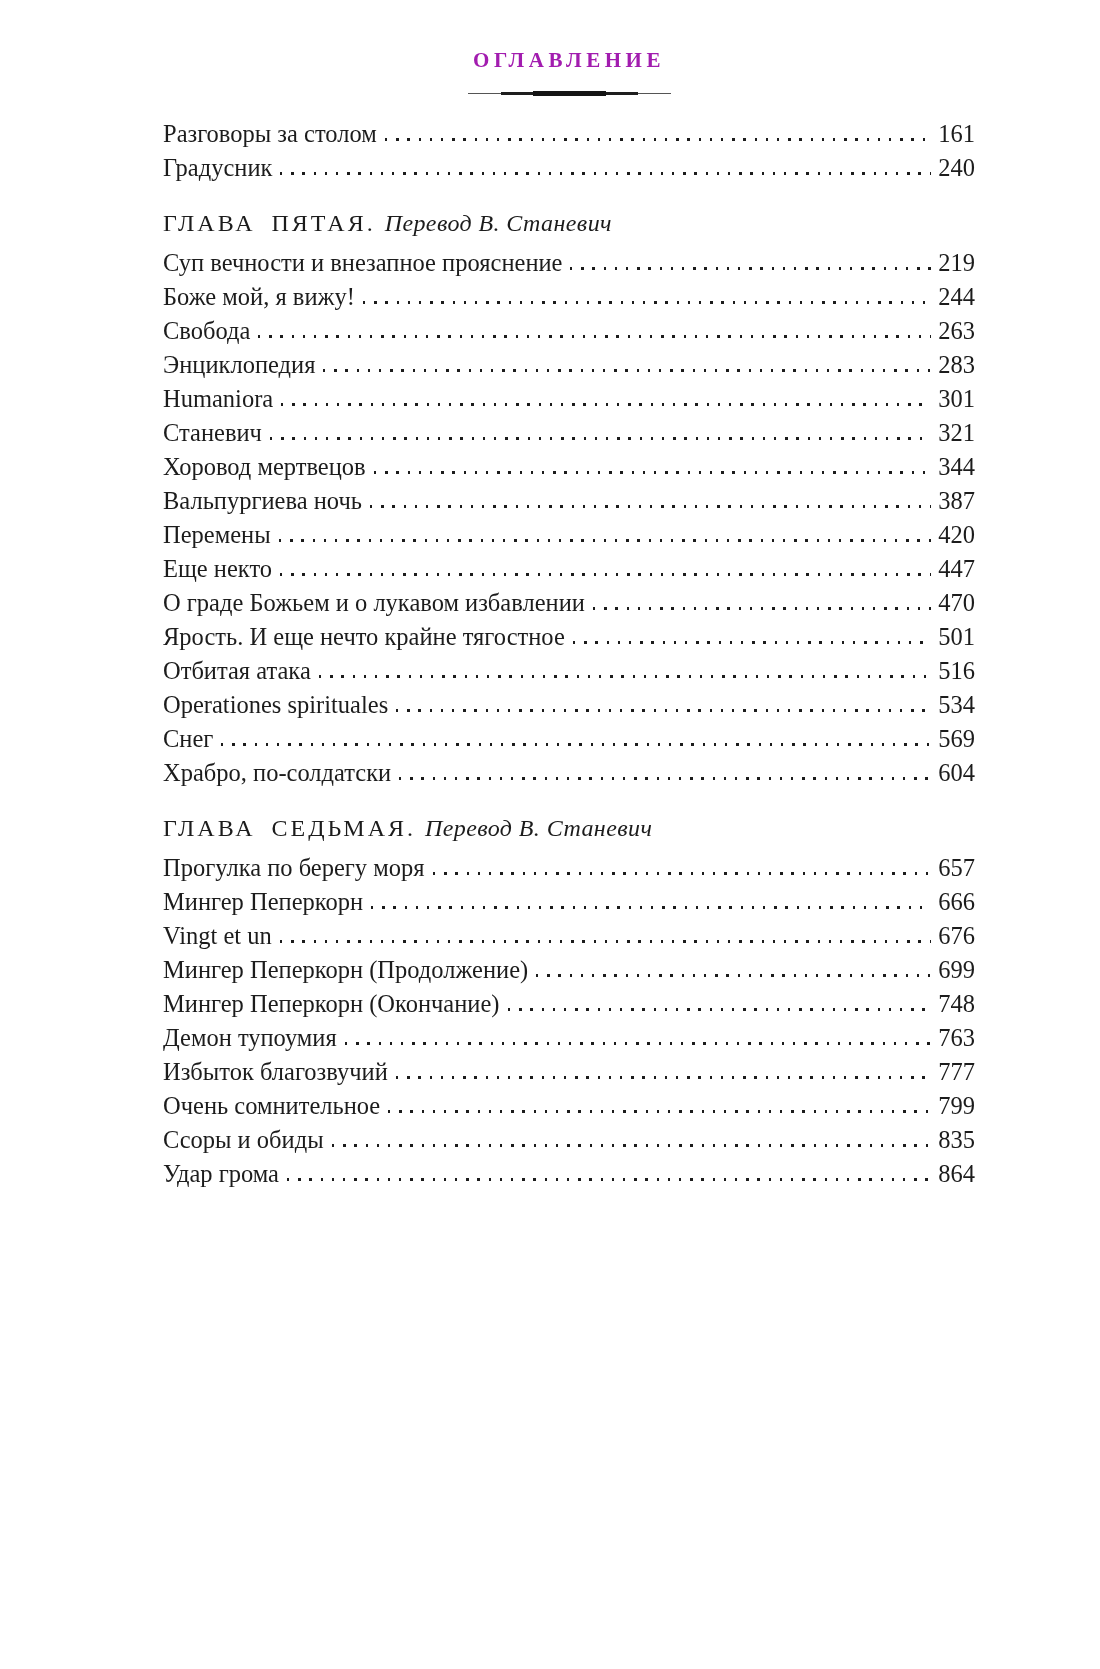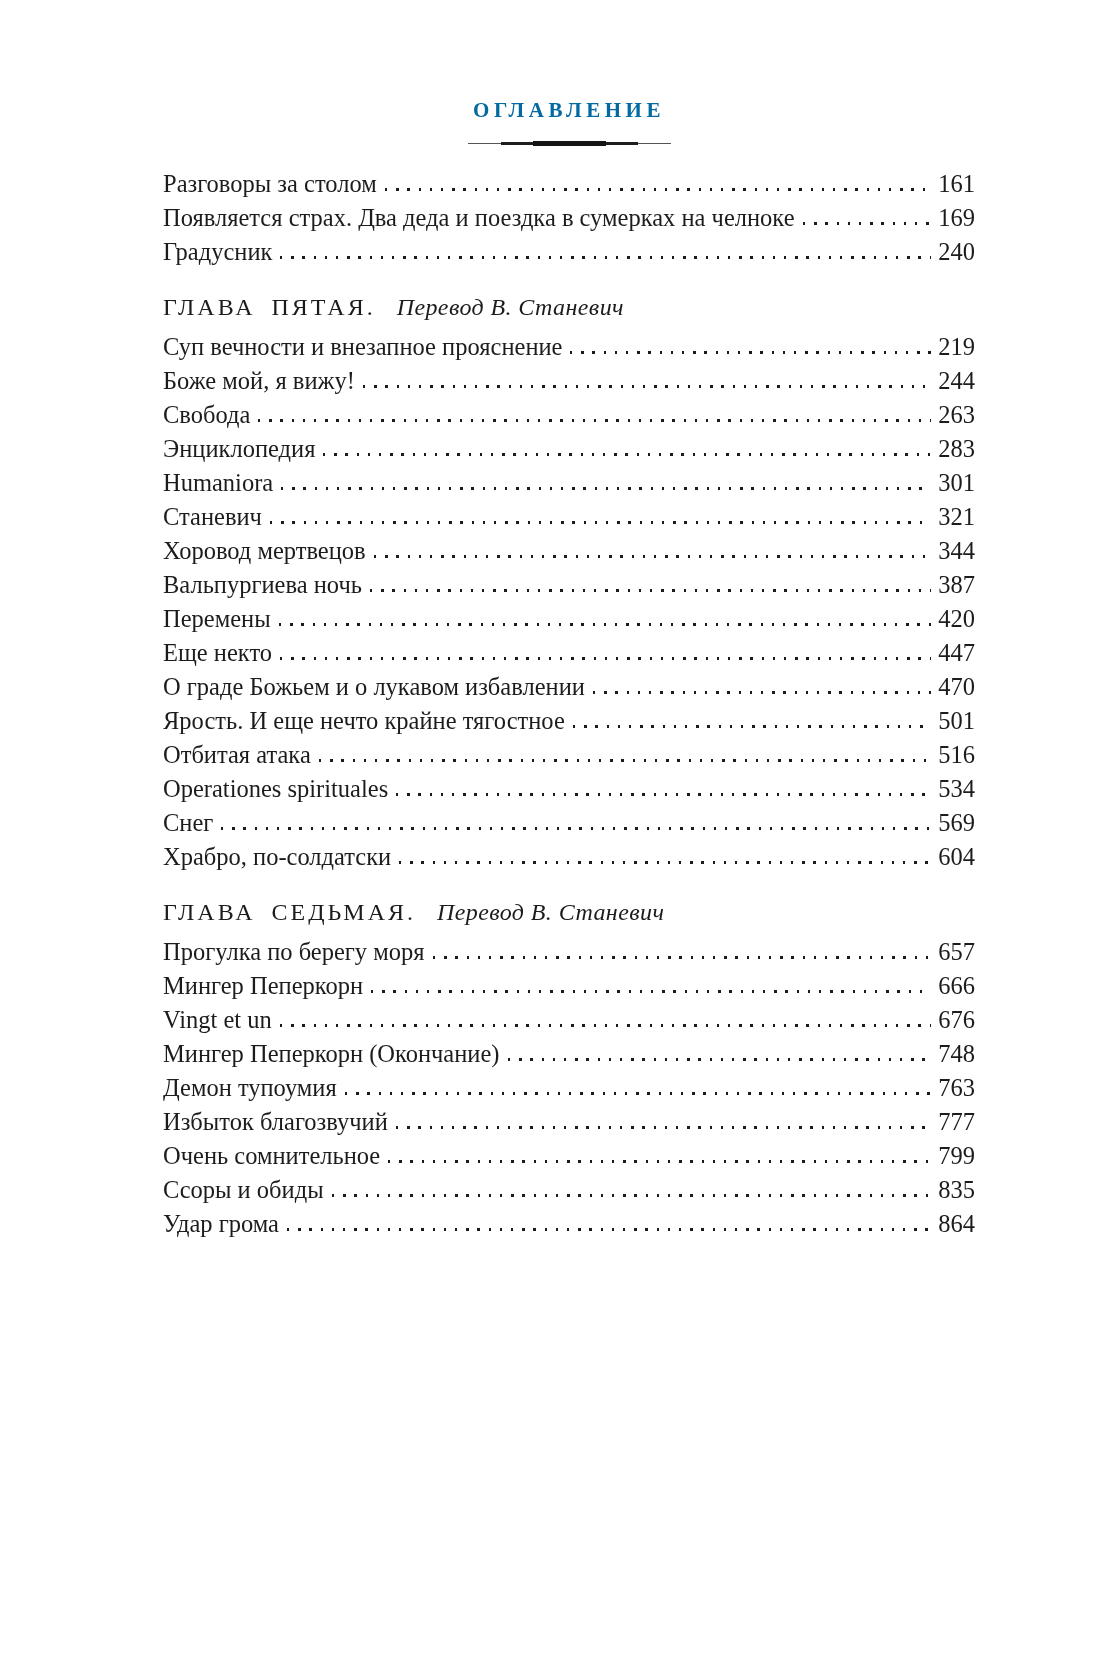--- a/index.html
+++ b/index.html
@@ -13,27 +13,27 @@
     height: 1669px;
     margin: 0 auto;
     background: #ffffff;
     color: #1c1c1c;
     font-family: "Liberation Serif", "DejaVu Serif", serif;
     overflow: hidden;
     box-sizing: border-box;
     padding: 0 125px 0 163px;
   }
   .page-title {
-    margin-top: 97px;
+    margin-top: 47px;
     text-align: center;
     font-size: 21px;
     line-height: 26px;
     font-weight: bold;
     letter-spacing: 4.5px;
-    color: #0369a1;
+    color: #a21caf;
   }
   
   .rule {
     position: relative;
     width: 203px;
     height: 6px;
     margin: 17px auto 0 auto;
   }
   .rule .r-thin {
     position: absolute; top: 2.5px; left: 0; right: 0;
@@ -71,21 +71,20 @@
     white-space: nowrap;
     line-height: 28px;
   }
   .chapter-row {
     display: flex;
     align-items: flex-end;
     height: 34px;
     margin-top: 21px;
     margin-bottom: 6px;
     font-size: 24px;
-    gap: 12px;
   }
   .chapter-name {
     letter-spacing: 3px;
     word-spacing: 7px;
     line-height: 28px;
     white-space: pre;
   }
   .translator {
     font-style: italic;
     line-height: 28px;
@@ -109,25 +108,20 @@
   <div class="toc" id="toc-root">
       <section>
 
 
   <div class="toc-row">
     <span class="entry-title">Разговоры за столом</span>
     <span class="dots"></span>
     <span class="page-num">161</span>
   </div>
 
-  <div class="toc-row">
-    <span class="entry-title">Появляется страх. Два деда и поездка в сумерках на челноке</span>
-    <span class="dots"></span>
-    <span class="page-num">169</span>
-  </div>
 
   <div class="toc-row">
     <span class="entry-title">Градусник</span>
     <span class="dots"></span>
     <span class="page-num">240</span>
   </div>
 </section>
       <section>
     <div class="chapter-row">
       <span class="chapter-name">ГЛАВА ПЯТАЯ.</span>
@@ -250,20 +244,25 @@
     <span class="dots"></span>
     <span class="page-num">666</span>
   </div>
 
   <div class="toc-row">
     <span class="entry-title">Vingt et un</span>
     <span class="dots"></span>
     <span class="page-num">676</span>
   </div>
 
+  <div class="toc-row">
+    <span class="entry-title">Мингер Пеперкорн (Продолжение)</span>
+    <span class="dots"></span>
+    <span class="page-num">699</span>
+  </div>
 
   <div class="toc-row">
     <span class="entry-title">Мингер Пеперкорн (Окончание)</span>
     <span class="dots"></span>
     <span class="page-num">748</span>
   </div>
 
   <div class="toc-row">
     <span class="entry-title">Демон тупоумия</span>
     <span class="dots"></span>

